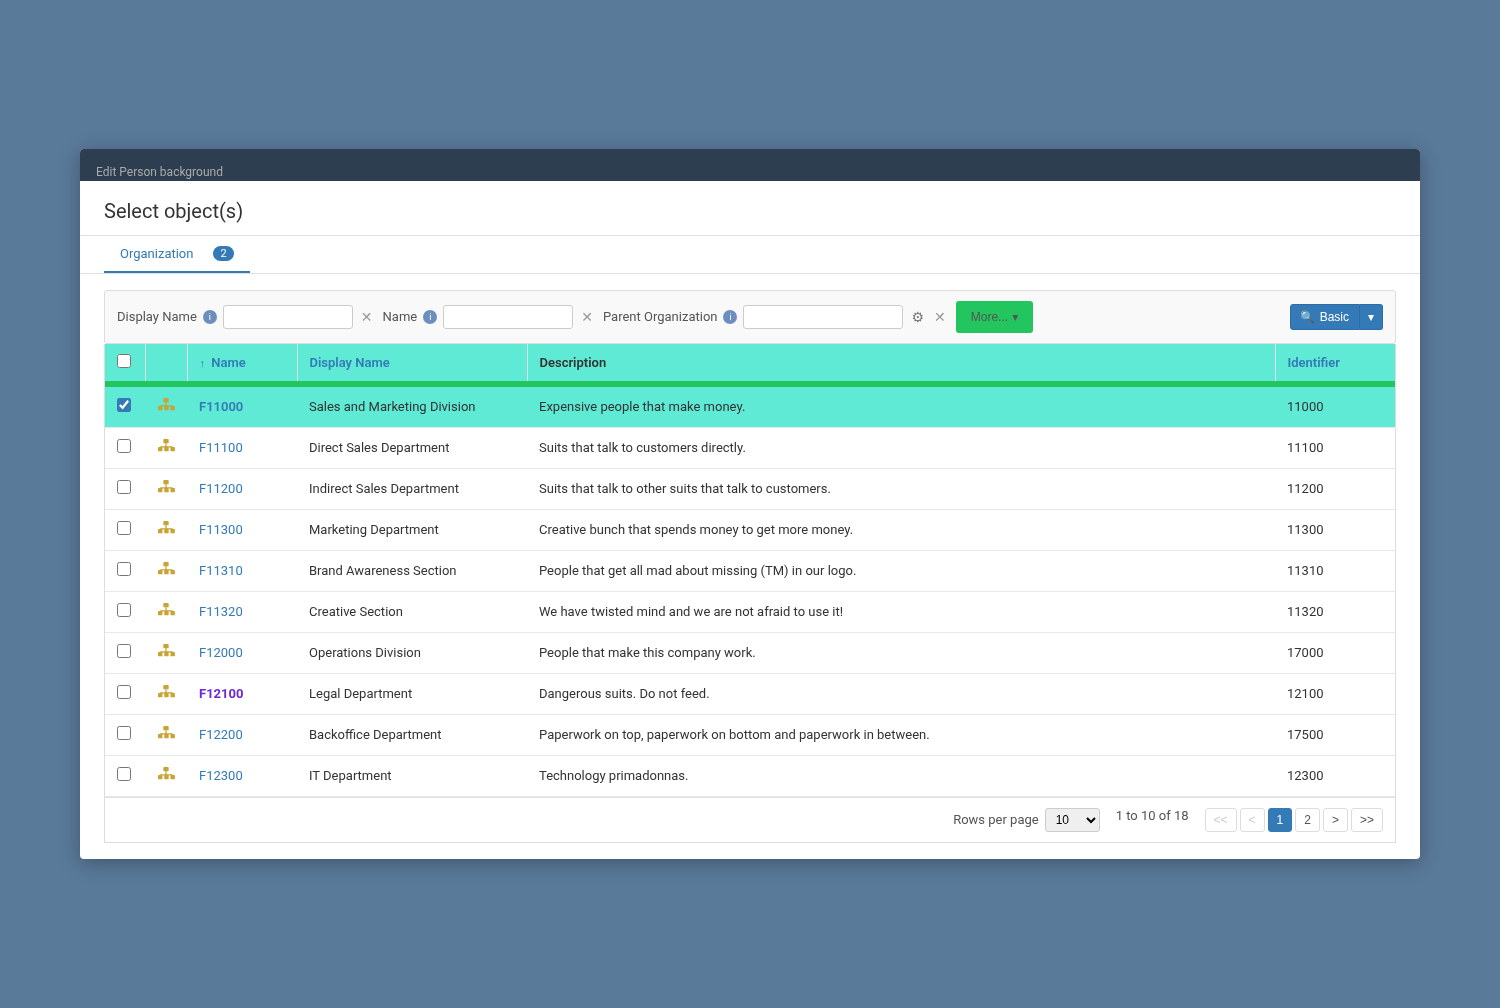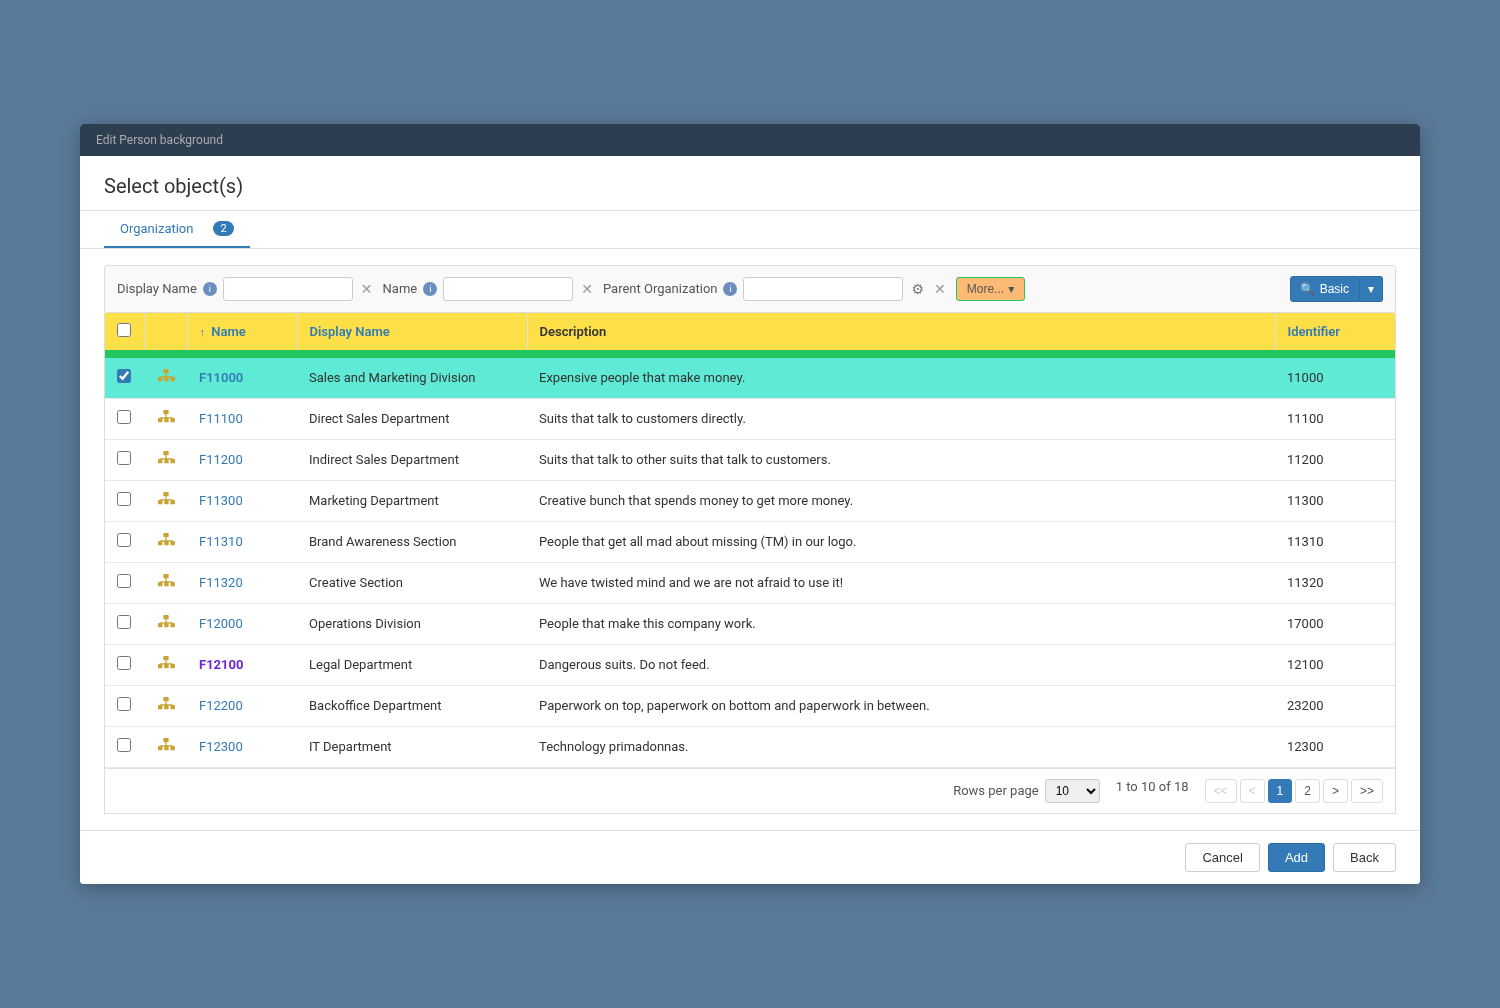--- a/index.html
+++ b/index.html
@@ -111,22 +111,22 @@
     }
     .gear-btn {
       background: none;
       border: none;
       cursor: pointer;
       color: #777;
       font-size: 14px;
       padding: 0 2px;
     }
     .more-btn {
-      background: #fdba74;
-      border: 1px solid #22c55e;
+      background: #22c55e;
+      border: 5px solid #22c55e;
       border-radius: 3px;
       padding: 4px 10px;
       cursor: pointer;
       font-size: 12px;
       color: #555;
       display: flex;
       align-items: center;
       gap: 4px;
     }
     .search-btn {
@@ -158,22 +158,22 @@
     
     .table-wrapper {
       border: 1px solid #ddd;
       border-top: none;
     }
     table {
       width: 100%;
       border-collapse: collapse;
     }
     thead {
-      background: #fde047;
-      border-bottom: 8px solid #22c55e;
+      background: #5eead4;
+      border-bottom: 6px solid #22c55e;
     }
     th {
       padding: 10px 12px;
       text-align: left;
       font-weight: 600;
       color: #337ab7;
       font-size: 13px;
       border-right: 1px solid #e0e0e0;
       cursor: pointer;
       white-space: nowrap;
@@ -339,21 +339,20 @@
     }
     .btn-back {
       background: #fff;
       border-color: #ccc;
       color: #333;
     }
     .top-bar {
       background: #2c3e50;
       height: 28px;
       display: flex;
-      align-items: center;
       padding: 16px 16px;
       gap: 8px;
     }
     .top-bar-text {
       color: #aaa;
       font-size: 12px;
     }
   </style>
 </head>
 <body>
@@ -610,21 +609,21 @@
       <rect x="8" y="10" width="5" height="5" rx="1" fill="#c8a434"></rect>
       <rect x="15" y="10" width="5" height="5" rx="1" fill="#c8a434"></rect>
       <line x1="10" y1="6" x2="10" y2="10" stroke="#c8a434" stroke-width="1.5"></line>
       <line x1="3.5" y1="10" x2="17.5" y2="10" stroke="#c8a434" stroke-width="1.5"></line>
       <line x1="3.5" y1="10" x2="3.5" y2="10" stroke="#c8a434" stroke-width="1.5"></line>
     </svg></span>
       </td>
       <td style="color:#337ab7; font-weight:400">F12200</td>
       <td>Backoffice Department</td>
       <td>Paperwork on top, paperwork on bottom and paperwork in between.</td>
-      <td>23200</td>
+      <td>17500</td>
     </tr>
             <tr>
       <td class="check-col">
         <input type="checkbox" class="checkbox" style="">
       </td>
       <td class="icon-col">
         <span class="org-icon"><svg width="18" height="16" viewBox="0 0 20 18" fill="none" xmlns="http://www.w3.org/2000/svg">
       <rect x="7" y="1" width="6" height="5" rx="1" fill="#c8a434"></rect>
       <rect x="1" y="10" width="5" height="5" rx="1" fill="#c8a434"></rect>
       <rect x="8" y="10" width="5" height="5" rx="1" fill="#c8a434"></rect>
@@ -663,18 +662,13 @@
             <span>2</span>
           </button>
           <button class="page-btn">&gt;</button>
           <button class="page-btn">&gt;&gt;</button>
         </div>
       </div>
     </div>
   </div>
 
 
-  <div class="modal-footer">
-    <button class="btn btn-default">Cancel</button>
-    <button class="btn btn-primary">Add</button>
-    <button class="btn btn-back">Back</button>
-  </div>
 </div>
 
 </body></html>

